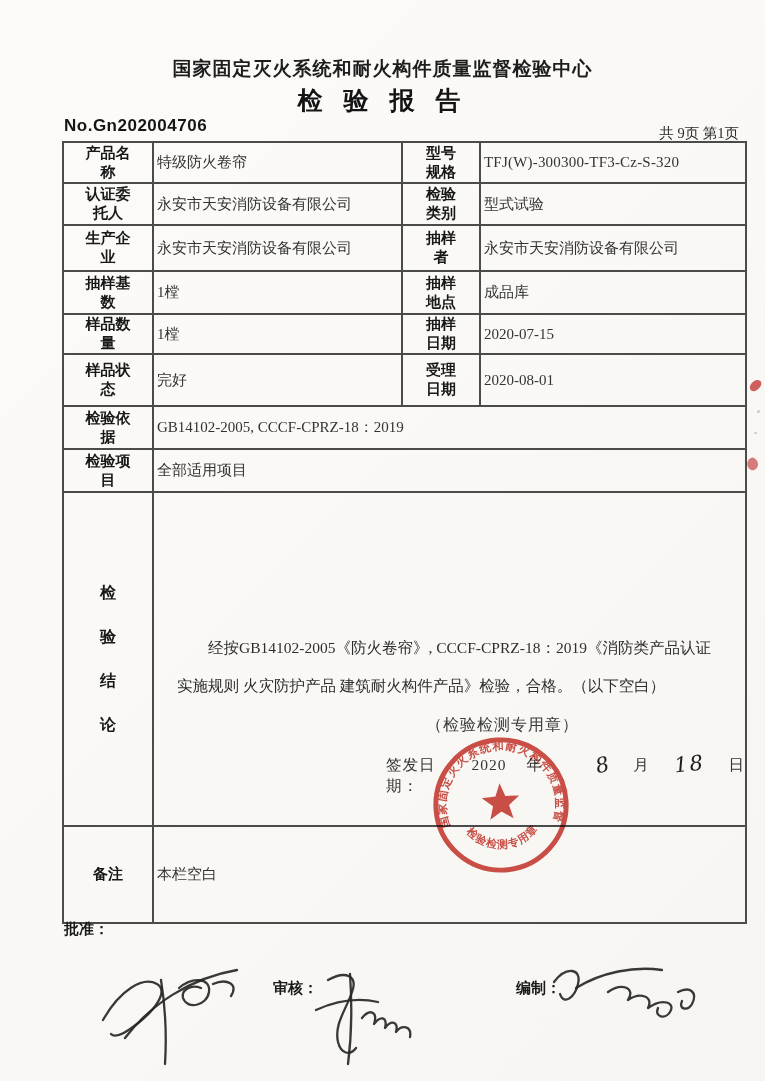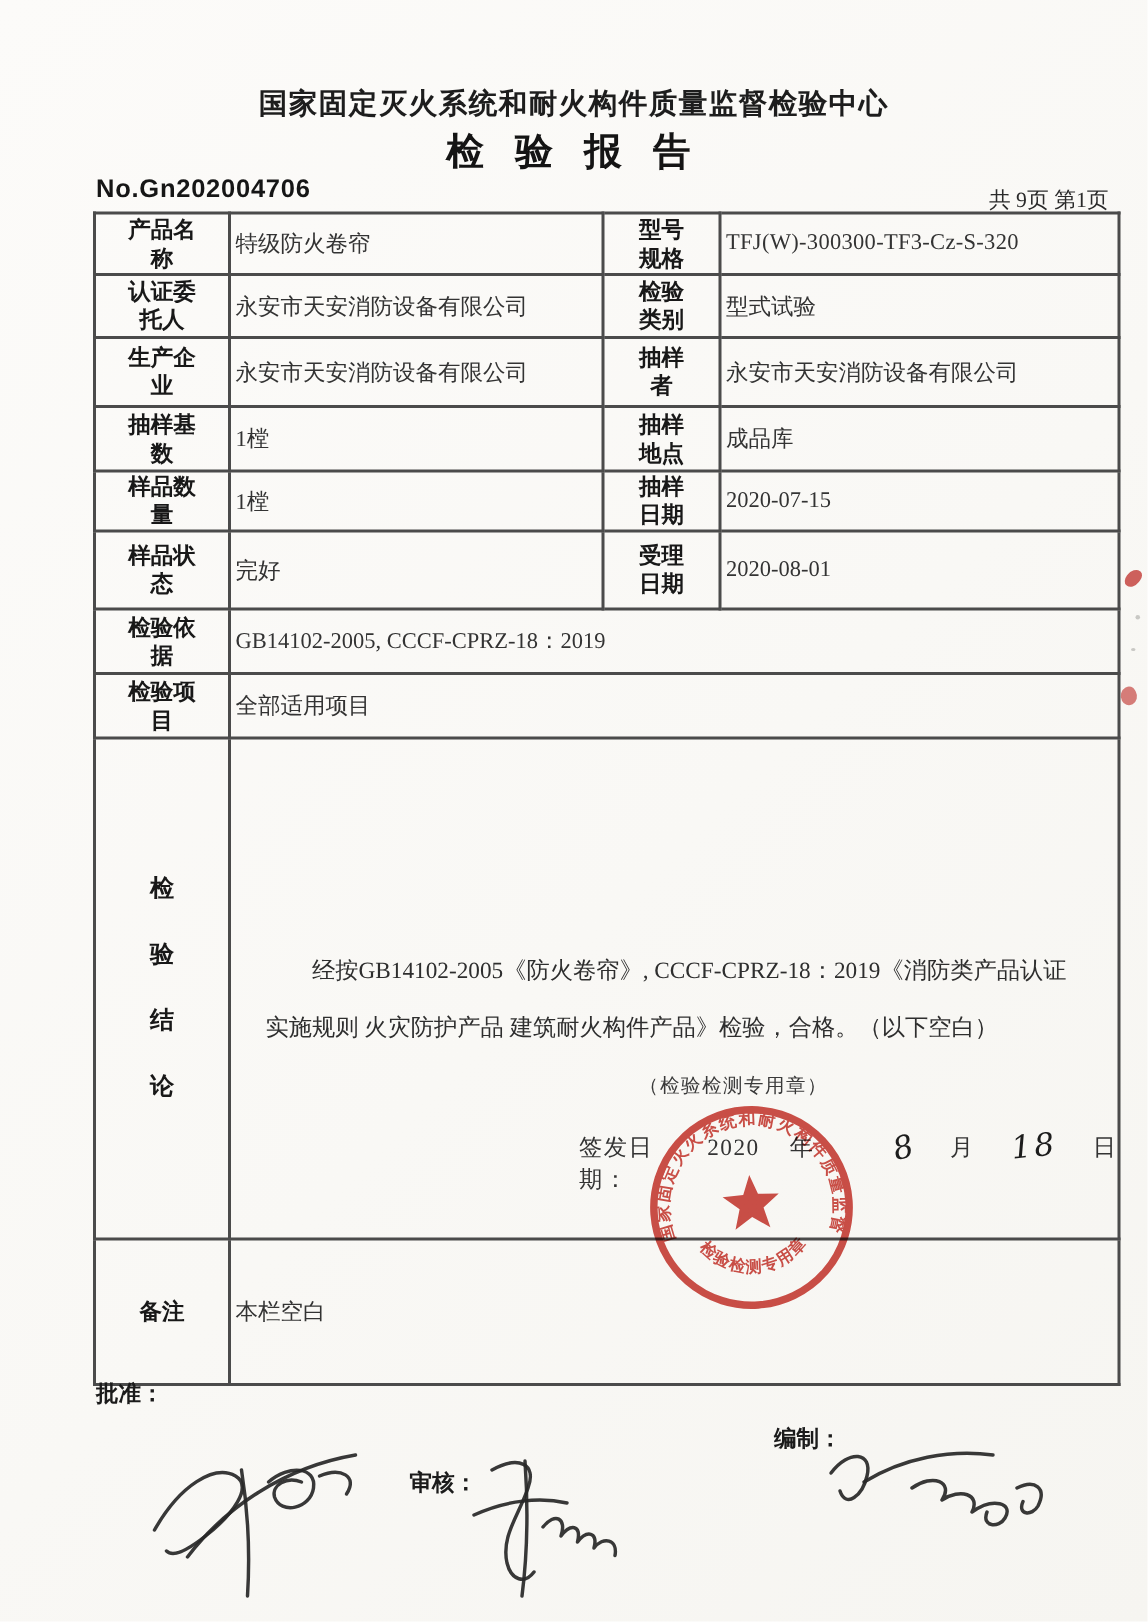--- a/index.html
+++ b/index.html
@@ -45,21 +45,21 @@
   th.v-label{vertical-align:middle;}
   .v-label-stack{display:flex;flex-direction:column;align-items:center;gap:28px;}
   .v-label-stack span{font-size:16px;font-weight:bold;color:#181818;line-height:1;}
   td.conclusion-cell{position:relative;vertical-align:top;padding:0;margin-left:40px;}
   .conclusion-text{
     margin:16px 26px 0 20px;text-indent:2em;
     font-size:15.5px;line-height:2.45;color:#2e2e2e;
     font-family:"Liberation Serif","DejaVu Serif",serif;
   }
   .stamp-note{
-    position:absolute;left:272px;top:222px;font-size:13px;color:#3a3a3a;
+    position:absolute;left:272px;top:222px;font-size:16px;color:#3a3a3a;
     font-family:"Liberation Serif","DejaVu Serif",serif;letter-spacing:1px;
   }
   .sign-date{
     position:absolute;left:232px;top:258px;font-size:15.5px;color:#333;
     font-family:"Liberation Serif","DejaVu Serif",serif;letter-spacing:1px;
     display:flex;align-items:baseline;gap:20px;
   }
   .sign-date .gap{display:inline-block;width:10px;}
   .hand{
     font-family:"DejaVu Serif","Liberation Serif",serif;font-style:italic;
@@ -71,21 +71,21 @@
   .stamp{
     position:absolute;left:427px;top:731px;width:148px;height:148px;
     mix-blend-mode:multiply;opacity:.88;pointer-events:none;
     transform:rotate(-4deg);
   }
   .footer-label{
     position:absolute;font-size:15px;font-weight:bold;color:#1b1b1b;
   }
   .lbl-approve{left:64px;top:920px;}
   .lbl-review{left:273px;top:979px;}
-  .lbl-prepare{left:516px;top:950px;}
+  .lbl-prepare{left:516px;top:979px;}
   .sig{position:absolute;pointer-events:none;}
   .sig path{fill:none;stroke:#272727;stroke-width:2.3;stroke-linecap:round;stroke-linejoin:round;opacity:.92;}
   .sig-approve{left:95px;top:950px;width:170px;height:125px;}
   .sig-review{left:298px;top:958px;width:152px;height:115px;}
   .sig-prepare{left:542px;top:948px;width:165px;height:82px;}
   .red-mark{position:absolute;background:#c23a36;border-radius:60% 40% 55% 45%;}
   .red-mark.m1{left:751px;top:379px;width:9px;height:13px;transform:rotate(38deg);opacity:.8;}
   .red-mark.m2{left:747px;top:458px;width:11px;height:12px;transform:rotate(-28deg);opacity:.65;}
   .gray-dot{position:absolute;background:#9a9a96;border-radius:50%;opacity:.5;}
   .gd1{left:757px;top:410px;width:3px;height:3px;}

